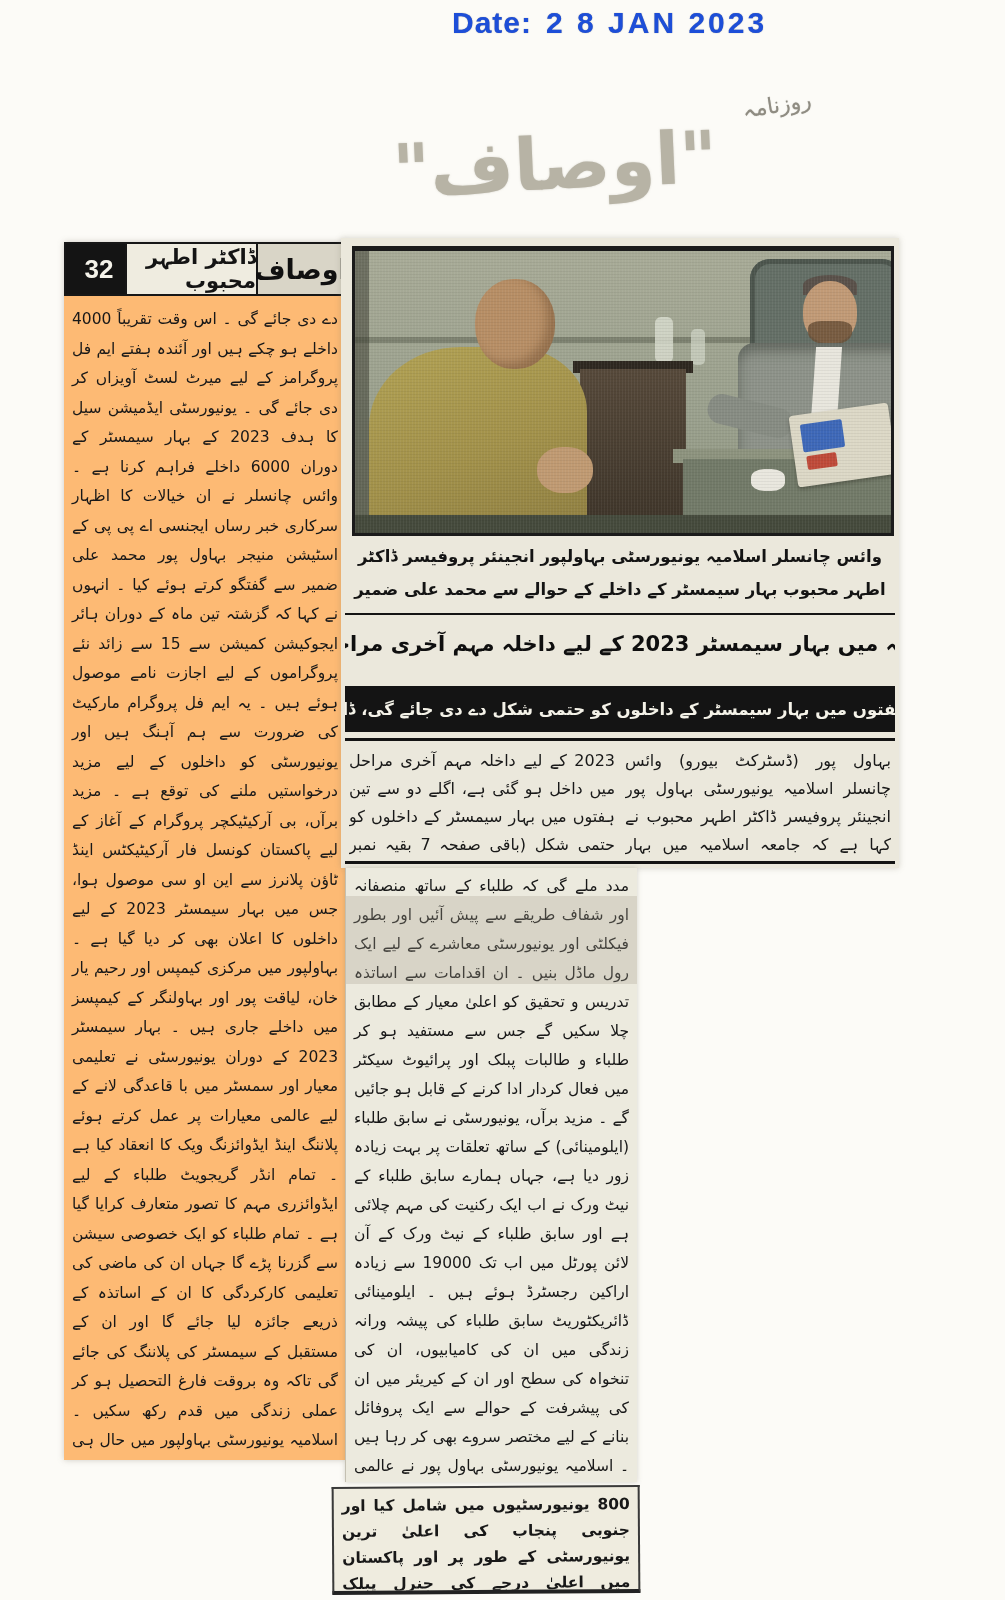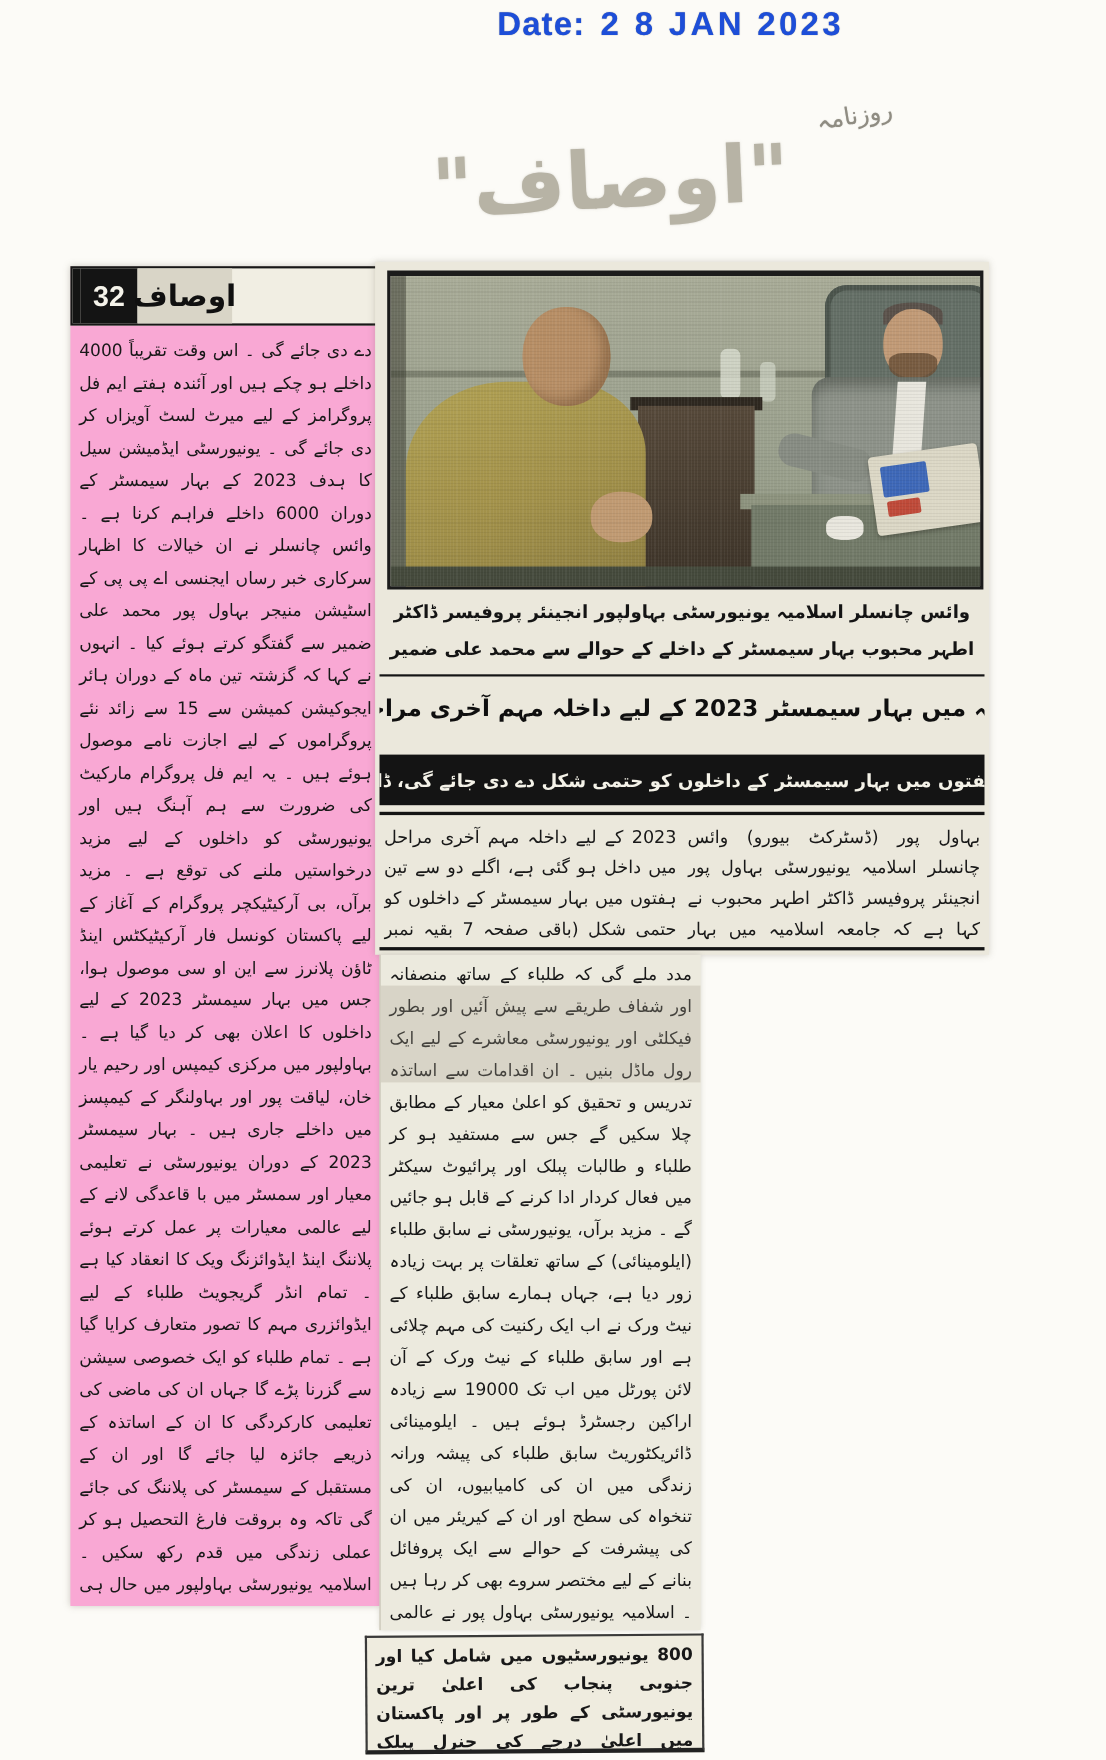--- a/index.html
+++ b/index.html
@@ -27,21 +27,21 @@
   .hand-title{
     position:absolute;left:290px;top:122px;width:530px;
     font-size:72px;font-weight:bold;color:#b7b3a5;text-align:center;
     transform:rotate(-2.5deg);
     text-shadow:0 0 2px rgba(175,172,160,.5);
     letter-spacing:4px;
   }
   
   .left-col{
     position:absolute;left:64px;top:242px;width:282px;height:1218px;
-    background:#f9a8d4;box-shadow:0 0 6px rgba(120,115,100,.35);
+    background:#fdba74;box-shadow:0 0 6px rgba(120,115,100,.35);
   }
   .lc-header{
     display:flex;align-items:stretch;height:50px;border:2px solid #171717;
     background:#f1eee3;
   }
   .lc-edge{width:7px;background:#141414;}
   .lc-num{
     width:52px;background:#141414;color:#f5f3ea;
     display:flex;align-items:center;justify-content:center;
     font-size:26px;font-weight:bold;font-family:"Liberation Sans",sans-serif;
@@ -164,20 +164,21 @@
     <span>Date:</span><span class="stamp-val">2 8 JAN 2023</span>
   </div>
 
   <div class="hand-roznama" dir="rtl">روزنامہ</div>
   <div class="hand-title" dir="rtl">"اوصاف"</div>
 
   <div class="left-col">
     <div class="lc-header">
       <div class="lc-edge"></div>
       <div class="lc-num">32</div>
+      <div class="lc-kicker" dir="rtl">ڈاکٹر اطہر محبوب</div>
       <div class="lc-logo" dir="rtl">اوصاف</div>
     </div>
     <div class="lc-body" dir="rtl">دے دی جائے گی ۔ اس وقت تقریباً 4000 داخلے ہو چکے ہیں اور آئندہ ہفتے ایم فل پروگرامز کے لیے میرٹ لسٹ آویزاں کر دی جائے گی ۔ یونیورسٹی ایڈمیشن سیل کا ہدف 2023 کے بہار سیمسٹر کے دوران 6000 داخلے فراہم کرنا ہے ۔ وائس چانسلر نے ان خیالات کا اظہار سرکاری خبر رساں ایجنسی اے پی پی کے اسٹیشن منیجر بہاول پور محمد علی ضمیر سے گفتگو کرتے ہوئے کیا ۔ انہوں نے کہا کہ گزشتہ تین ماہ کے دوران ہائر ایجوکیشن کمیشن سے 15 سے زائد نئے پروگراموں کے لیے اجازت نامے موصول ہوئے ہیں ۔ یہ ایم فل پروگرام مارکیٹ کی ضرورت سے ہم آہنگ ہیں اور یونیورسٹی کو داخلوں کے لیے مزید درخواستیں ملنے کی توقع ہے ۔ مزید برآں، بی آرکیٹیکچر پروگرام کے آغاز کے لیے پاکستان کونسل فار آرکیٹیکٹس اینڈ ٹاؤن پلانرز سے این او سی موصول ہوا، جس میں بہار سیمسٹر 2023 کے لیے داخلوں کا اعلان بھی کر دیا گیا ہے ۔ بہاولپور میں مرکزی کیمپس اور رحیم یار خان، لیاقت پور اور بہاولنگر کے کیمپسز میں داخلے جاری ہیں ۔ بہار سیمسٹر 2023 کے دوران یونیورسٹی نے تعلیمی معیار اور سمسٹر میں با قاعدگی لانے کے لیے عالمی معیارات پر عمل کرتے ہوئے پلاننگ اینڈ ایڈوائزنگ ویک کا انعقاد کیا ہے ۔ تمام انڈر گریجویٹ طلباء کے لیے ایڈوائزری مہم کا تصور متعارف کرایا گیا ہے ۔ تمام طلباء کو ایک خصوصی سیشن سے گزرنا پڑے گا جہاں ان کی ماضی کی تعلیمی کارکردگی کا ان کے اساتذہ کے ذریعے جائزہ لیا جائے گا اور ان کے مستقبل کے سیمسٹر کی پلاننگ کی جائے گی تاکہ وہ بروقت فارغ التحصیل ہو کر عملی زندگی میں قدم رکھ سکیں ۔ اسلامیہ یونیورسٹی بہاولپور میں حال ہی میں اکیڈمک کونسل کا اجلاس منعقد ہوا جس میں 50 سے زائد ایجنڈا آئٹمز پر غور کیا گیا ۔ ان ایجنڈا آئٹمز میں نصاب میں بہتری، نئے پروگراموں کا آغاز اور طلباء کے فائدے کے لیے آسان اصول و ضوابط شامل ہیں ۔ اکیڈمک کونسل کی سطح پر فیکلٹی اور یونیورسٹی کے عملے کے ارکان کے لیے ضابطہ اخلاق کی منظوری یا توثیق کی گئی ہے ۔ اس سے ہمارے نوجوان اور آنے والے فیکلٹی ممبران اور سینئر فیکلٹی ممبران کو بھی اس بات کو یقینی بنانے میں</div>
   </div>
 
   <div class="article-bg"></div>
 
   <div class="photo">
     <div class="ph-edge-left"></div>
     <div class="ph-rail"></div>

